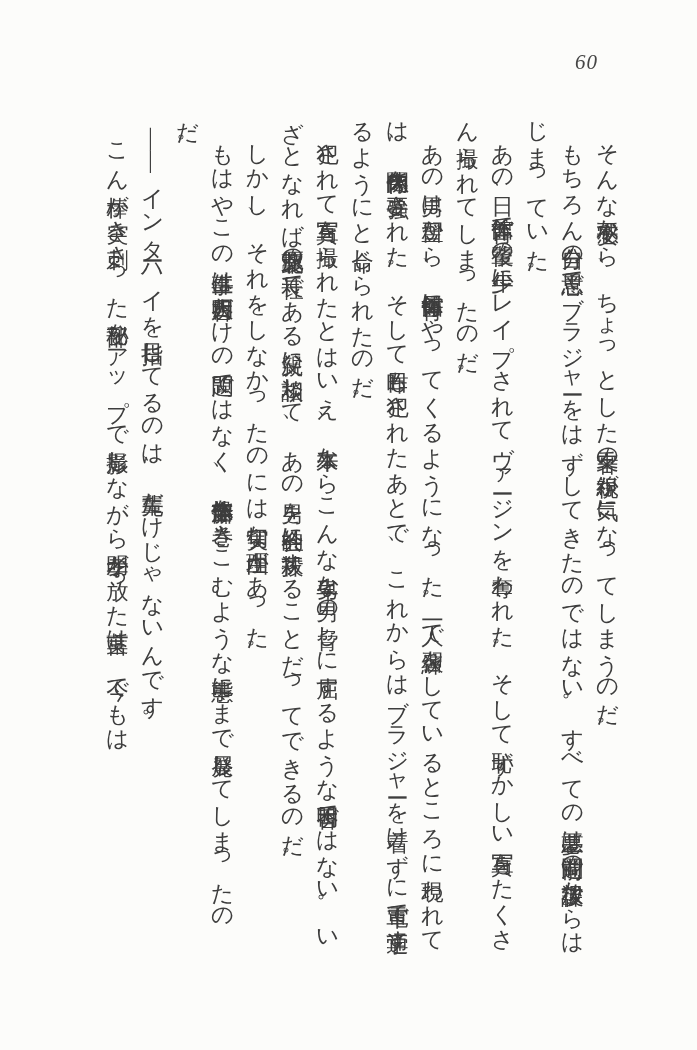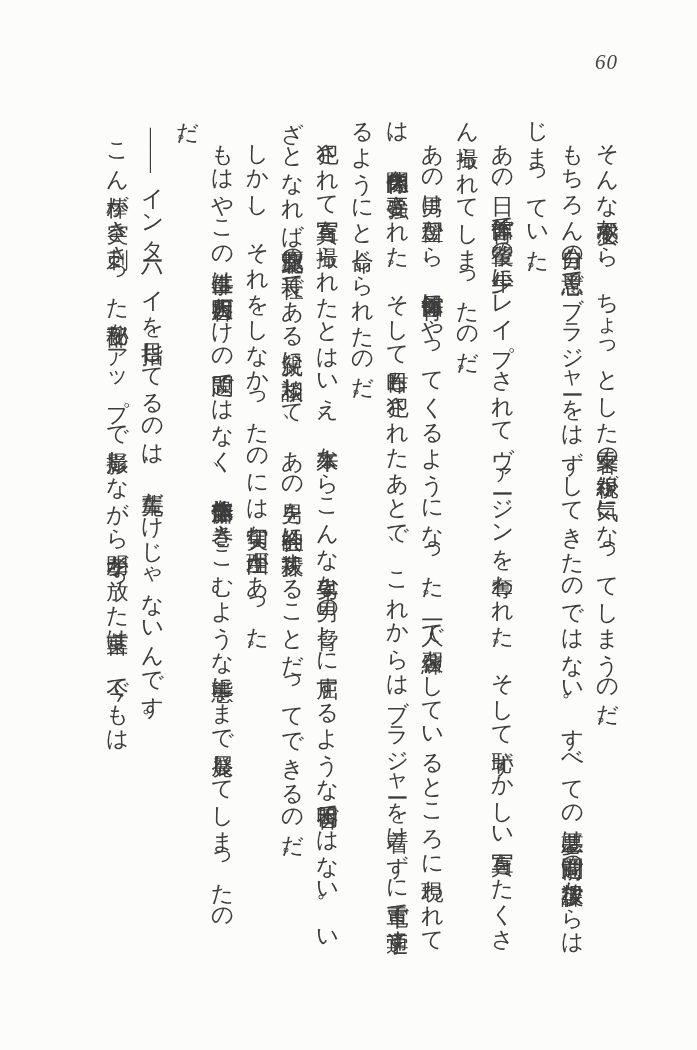--- a/index.html
+++ b/index.html
@@ -14,21 +14,21 @@
     background: #fcfcfa;
     font-family: "Liberation Serif", "DejaVu Serif", serif;
   }
   .page {
     position: absolute;
     inset: 0;
   }
   .page-number {
     position: absolute;
     top: 50px;
-    left: 595px;
+    left: 575px;
     font-style: italic;
     font-size: 21px;
     color: #454545;
     letter-spacing: 1px;
   }
   .text-block {
     position: absolute;
     top: 106px;
     right: 72px;
     height: 852px;

